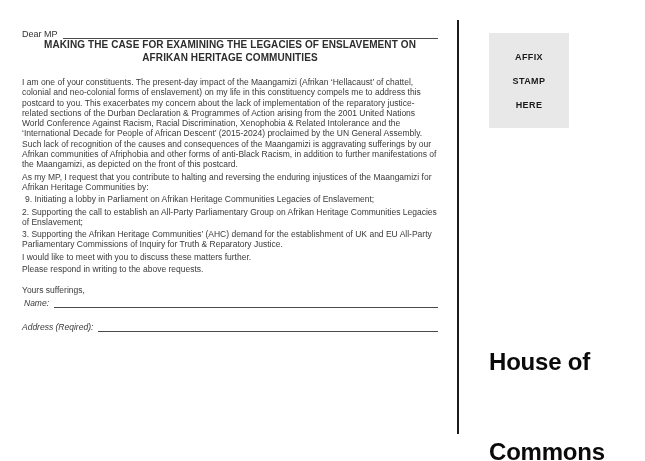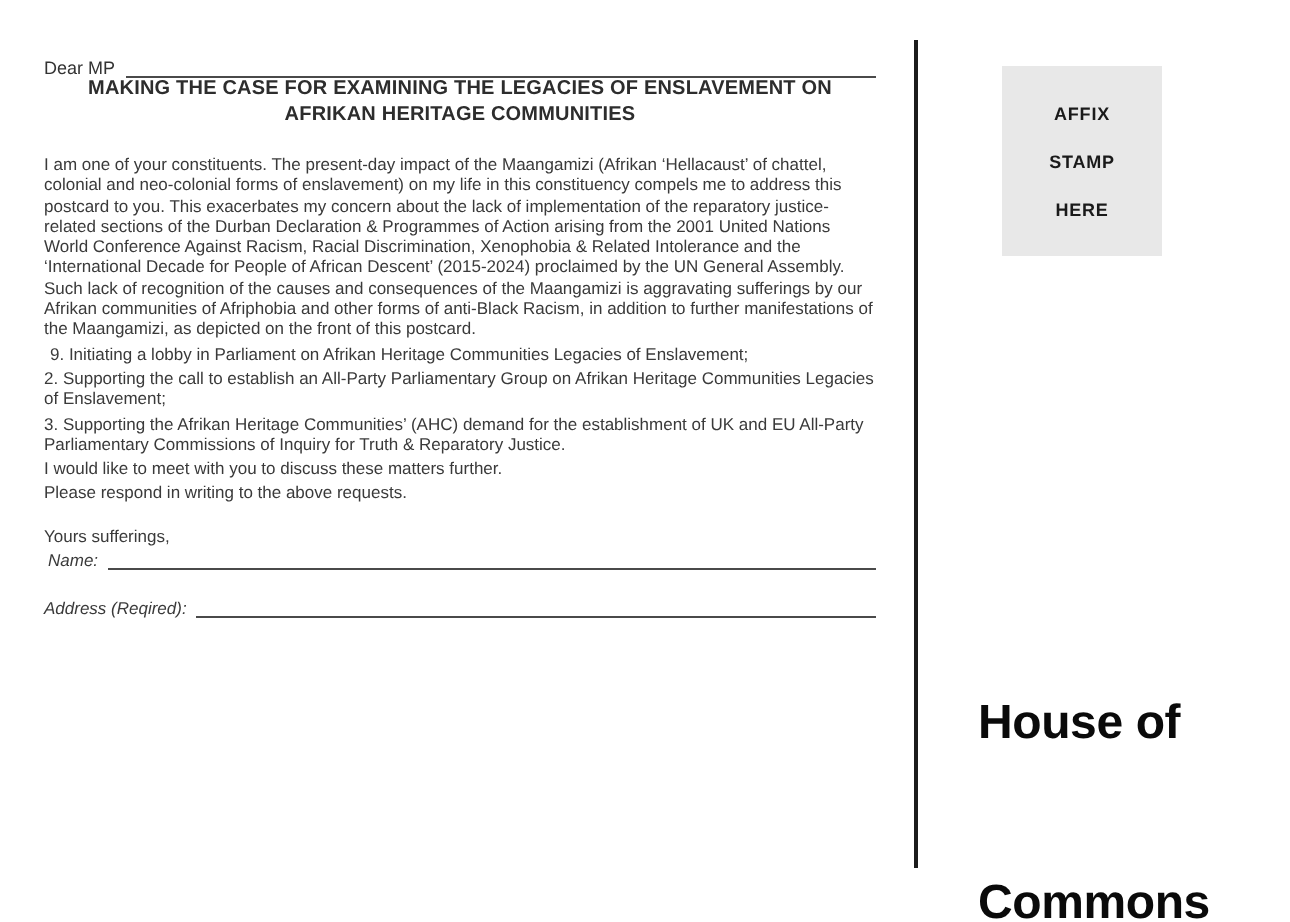--- a/index.html
+++ b/index.html
@@ -23,21 +23,21 @@
   p.body { margin:2px 0 0 0; font-size:8.5px; line-height:10.3px; color:#3a3a3a; }
   p.intro { margin-top:13px; }
   p.item1 { padding-left:3px; }
   p.signoff { margin-top:11px; }
   .field-row { display:flex; align-items:flex-end; font-size:8.5px; color:#3a3a3a;font-style:italic; }
   .name-row { margin-top:1px; padding-left:2px; }
   .address-row { margin-top:13px; }
   
   .divider { position:absolute; left:457px; top:20px; width:2px; height:414px; background:#1c1c1c; }
   .stamp-box {
-    position:absolute; left:501px; top:33px; width:80px; height:95px;
+    position:absolute; left:489px; top:33px; width:80px; height:95px;
     background:#e8e8e8;
     display:flex; flex-direction:column; align-items:center; justify-content:center;
     gap:14px;
     font-size:9px; font-weight:bold; color:#1a1a1a; letter-spacing:0.4px;
   }
   .dest {
     position:absolute; left:489px; top:287px;
     font-size:24px; font-weight:bold; color:#0a0a0a;
     line-height:30px; white-space:pre; letter-spacing:-0.2px;
   }
@@ -51,20 +51,21 @@
 
     <div class="dear-row">
       <span class="label">Dear MP</span>
       <span class="fill-line"></span>
     </div>
 
     <h1 class="heading">MAKING THE CASE FOR EXAMINING THE LEGACIES OF ENSLAVEMENT ON AFRIKAN HERITAGE COMMUNITIES</h1>
 
     <p class="body intro">I am one of your constituents. The present-day impact of the Maangamizi (Afrikan ‘Hellacaust’ of chattel, colonial and neo-colonial forms of enslavement) on my life in this constituency compels me to address this postcard to you. This exacerbates my concern about the lack of implementation of the reparatory justice-related sections of the Durban Declaration &amp; Programmes of Action arising from the 2001 United Nations World Conference Against Racism, Racial Discrimination, Xenophobia &amp; Related Intolerance and the ‘International Decade for People of African Descent’ (2015-2024) proclaimed by the UN General Assembly. Such lack of recognition of the causes and consequences of the Maangamizi is aggravating sufferings by our Afrikan communities of Afriphobia and other forms of anti-Black Racism, in addition to further manifestations of the Maangamizi, as depicted on the front of this postcard.</p>
 
+    <p class="body">As my MP, I request that you contribute to halting and reversing the enduring injustices of the Maangamizi for Afrikan Heritage Communities by:</p>
 
     <p class="body item1">9. Initiating a lobby in Parliament on Afrikan Heritage Communities Legacies of Enslavement;</p>
     <p class="body">2. Supporting the call to establish an All-Party Parliamentary Group on Afrikan Heritage Communities Legacies of Enslavement;</p>
     <p class="body">3. Supporting the Afrikan Heritage Communities’ (AHC) demand for the establishment of UK and EU All-Party Parliamentary Commissions of Inquiry for Truth &amp; Reparatory Justice.</p>
 
     <p class="body">I would like to meet with you to discuss these matters further.</p>
     <p class="body">Please respond in writing to the above requests.</p>
 
     <p class="body signoff">Yours sufferings,</p>
 

